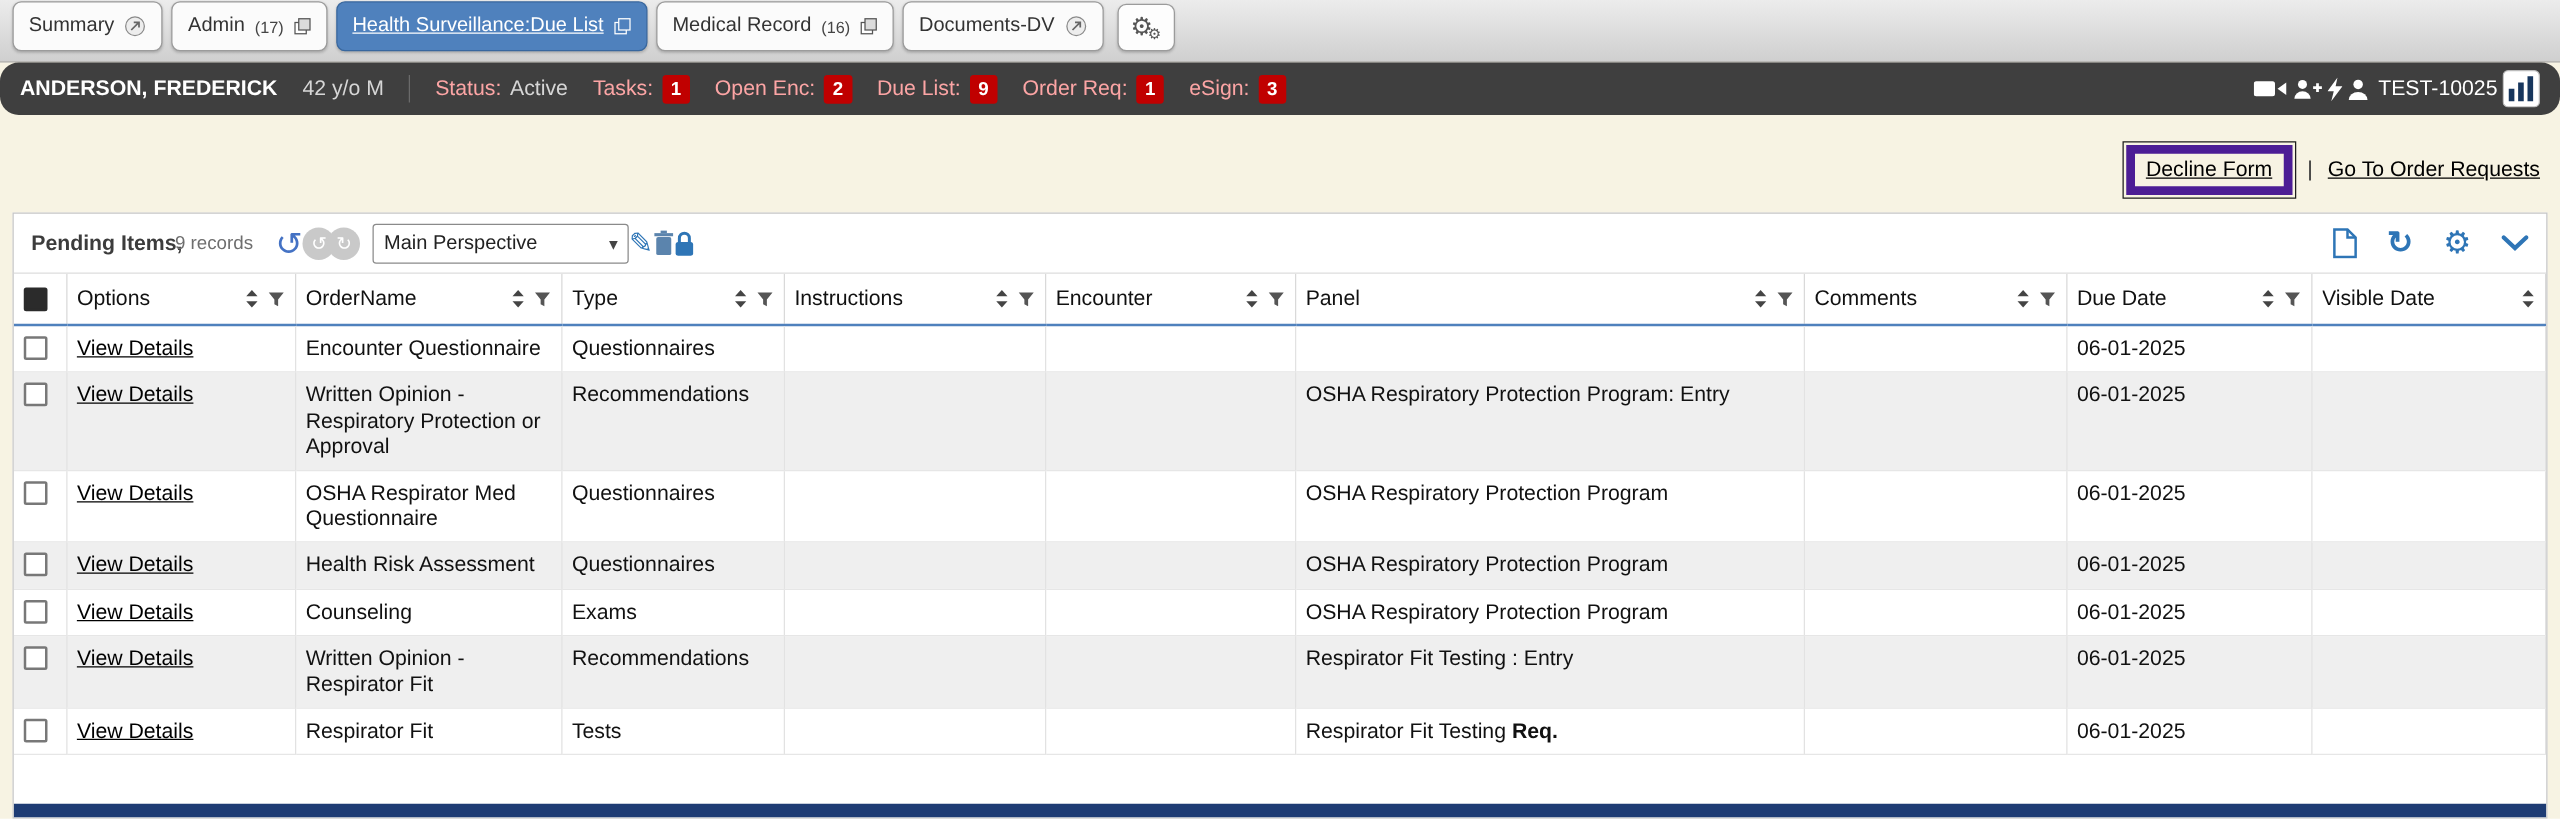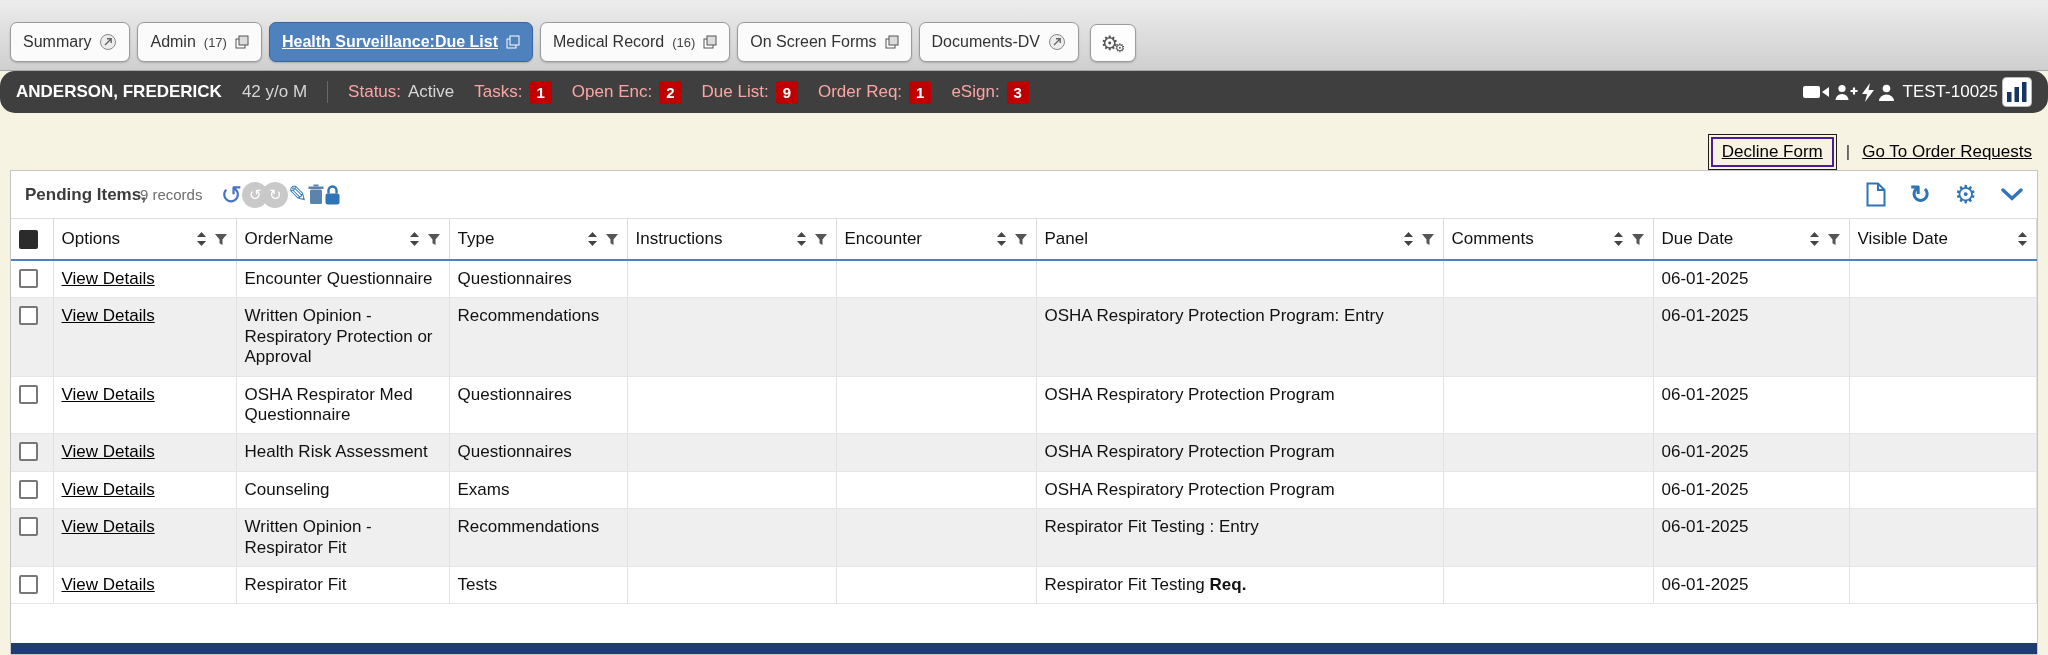--- a/index.html
+++ b/index.html
@@ -1,26 +1,26 @@
 <!DOCTYPE html>
 <html><head>
 <meta charset="utf-8">
 <style>
   * { margin:0; padding:0; box-sizing:border-box; }
   html,body { width:2048px; height:655px; overflow:hidden; }
   body { font-family:"Liberation Sans", sans-serif; background:#f7f3e3; position:relative; }
 
   
-  .tabbar { height:71px; background:linear-gradient(#ececec,#cfcfcf); border-bottom:1px solid #a8a8a8;
+  .tabbar { height:50px; background:linear-gradient(#ececec,#cfcfcf); border-bottom:1px solid #a8a8a8;
             display:flex; align-items:flex-end; gap:7px; padding:0 0 8px 10px; }
   .tab { height:40px; display:flex; align-items:center; gap:8px; padding:0 12px;
          background:#fbfbfb; border:1px solid #9b9b9b; border-radius:7px;
          font-size:16px; color:#333; cursor:pointer; box-shadow:0 1px 2px rgba(0,0,0,.18); white-space:nowrap; }
   .tab .tab-count { font-size:13px; color:#444; }
-  .tab.active { background:#4f81bd; border-color:#38679e; color:#fff; font-weight:bold; }
+  .tab.active { background:#4f81bd; border-color:#38679e; color:#fff; font-weight:normal; }
   .tab.active .tab-label { text-decoration:underline; }
   .gear-btn { height:38px; width:46px; background:#fdfdfd; border:1px solid #9b9b9b; border-radius:7px;
               display:flex; align-items:center; justify-content:center; cursor:pointer; margin-left:4px;
               box-shadow:0 1px 2px rgba(0,0,0,.18); }
   .gear-g1 { font-size:20px; color:#555; line-height:1; }
   .gear-g2 { font-size:12px; color:#555; line-height:1; margin-left:-4px; margin-top:10px; }
 
   
   .banner { height:42px; background:#3f3f3f; display:flex; align-items:center; padding:0 16px;
             color:#fff; font-size:17px; gap:20px;border-radius:15px; }
@@ -30,21 +30,21 @@
   .lbl { color:#fca5a5; }
   .val { color:#d6d6d6; }
   .badge { background:#c00000; color:#fff; font-weight:bold; font-size:15px; line-height:1;
            padding:4px 7px; border-radius:3px; }
   .banner-right { margin-left:auto; display:flex; align-items:center; gap:4px; }
   .b-user { color:#fff; display:flex; align-items:center; gap:8px; }
 
   
   .actions { display:flex; justify-content:flex-end; align-items:center; gap:12px;
              padding:24px 16px 0 0; font-size:17px; color:#1a1a1a; }
-  .decline-box { border:2px solid #4c1d95; outline:1px solid #1c1c1c; outline-offset:2px;
+  .decline-box { border:7px solid #4c1d95; outline:1px solid #1c1c1c; outline-offset:2px;
                  padding:3px 9px; cursor:pointer; background:transparent; }
   .ulink { color:#000; text-decoration:underline; cursor:pointer; }
   .pipe { color:#333; }
 
   
   .panel { position:absolute; left:10px; right:10px; top:170px; bottom:0; background:#fff;
            border:1px solid #c6c6c6; display:flex; flex-direction:column; overflow:hidden; }
   .grid-toolbar { flex:0 0 48px; display:flex; align-items:center; padding:0 14px;
                   border-bottom:1px solid #ddd; }
   .gt-title { font-weight:bold; color:#3c3c3c; font-size:17px; }
@@ -121,29 +121,20 @@
     <span class="tab-label">Medical Record</span>
     <span class="tab-count">(16)</span>
     <span>
       <svg width="14" height="14" viewBox="0 0 14 14">
           <rect x="1" y="4" width="9" height="9" fill="#fff" stroke="#555"></rect>
           <rect x="4" y="1" width="9" height="9" fill="#dcdcdc" stroke="#555"></rect>
         </svg>
     </span>
   </div>
 
-  <div class="tab">
-    <span class="tab-label">On Screen Forms</span>
-    <span>
-      <svg width="14" height="14" viewBox="0 0 14 14">
-          <rect x="1" y="4" width="9" height="9" fill="#fff" stroke="#555"></rect>
-          <rect x="4" y="1" width="9" height="9" fill="#dcdcdc" stroke="#555"></rect>
-        </svg>
-    </span>
-  </div>
 
 
 
   <div class="tab">
     <span class="tab-label">Documents-DV</span>
     <span>
       <svg width="18" height="18" viewBox="0 0 18 18">
           <circle cx="9" cy="9" r="7.5" fill="#ededed" stroke="#8a8a8a"></circle>
           <path d="M6 12 L11.5 6.5 M8 5.8 H12.2 V10" stroke="#666" fill="none" stroke-width="1.4"></path>
         </svg>
@@ -237,20 +228,24 @@
 <div class="panel">
 
   <div class="grid-toolbar">
     <span class="gt-title">Pending Items,</span>
     <span class="gt-count">9 records</span>
 
     <span class="i-undo">↺</span>
     <span class="hist">↺</span>
     <span class="hist">↻</span>
 
+    <div class="select">
+      <span>Main Perspective</span>
+      <span class="sel-arrow">▾</span>
+    </div>
 
     <span class="i-pencil">✎</span>
     <span class="clickable">
       <svg width="16" height="21" viewBox="0 0 16 21">
           <rect x="2" y="5.5" width="12" height="14.5" rx="1.5" fill="#5b84ad"></rect>
           <rect x="0.5" y="2.5" width="15" height="2.5" fill="#5b84ad"></rect>
           <rect x="5.5" y="0.5" width="5" height="2" fill="#5b84ad"></rect>
         </svg>
     </span>
     <span class="clickable">

